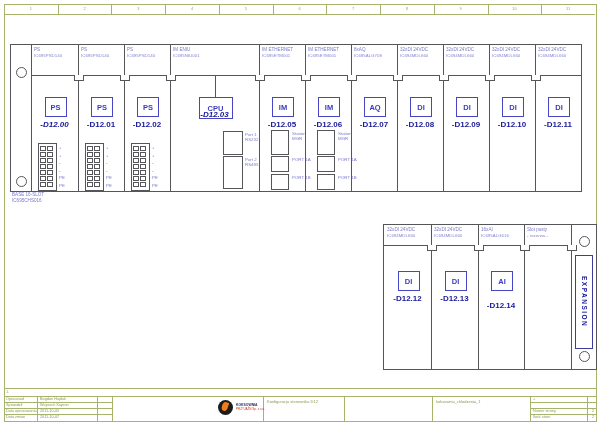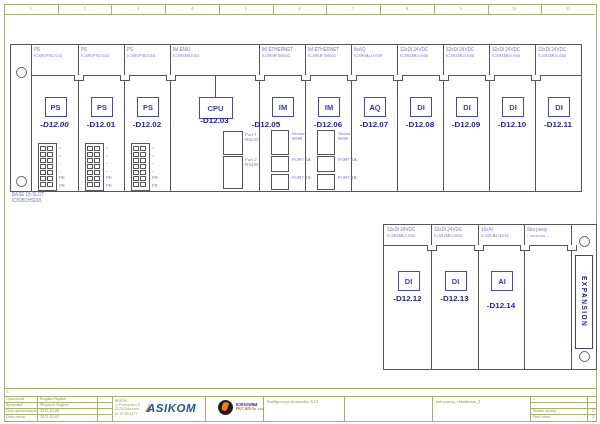--- a/index.html
+++ b/index.html
@@ -168,34 +168,34 @@
 +
 -
 -
 PE
 PE</div>
       <div class="vline" style="left: 159px; height: 146px;"></div>
       <div class="notch" style="left: 155px; top: 30px;"></div>
       <div class="hdr1" style="left: 162px; top: 2px;">IM ENIU</div>
       <div class="hdr2" style="left: 162px; top: 8px;">IC695NIU001</div>
       <div class="modbox" style="left: 187.5px; top: 52px; width: 32px; height: 20px;">CPU</div>
-      <div class="modtag" style="left: 159px; top: 71px; width: 89px;">-D12.03</div>
+      <div class="modtag" style="left: 159px; top: 65px; width: 89px; font-style: italic;">-D12.03</div>
       <div class="busline" style="left: 203.5px; top: 30px; height: 22px;"></div>
       <div class="portbox" style="left: 212px; top: 86px; width: 18px; height: 22px;"></div>
       <div class="portlbl" style="left: 234px; top: 87px;">Port 1
 RS232</div>
       <div class="portbox" style="left: 212px; top: 111px; width: 18px; height: 31px;"></div>
       <div class="portlbl" style="left: 234px; top: 112px;">Port 2
 RS485</div>
       <div class="vline" style="left: 248px; height: 146px;"></div>
       <div class="notch" style="left: 244px; top: 30px;"></div>
       <div class="hdr1" style="left: 251px; top: 2px;">IM ETHERNET</div>
       <div class="hdr2" style="left: 251px; top: 8px;">IC695ETM001</div>
       <div class="modbox" style="left: 261px; top: 52px; width: 20px; height: 18px;">IM</div>
-      <div class="modtag" style="left: 232px; top: 75px; width: 46px;">-D12.05</div>
+      <div class="modtag" style="left: 248px; top: 75px; width: 46px;">-D12.05</div>
       <div class="portbox" style="left: 260px; top: 85px; width: 16px; height: 23px;"></div>
       <div class="portlbl" style="left: 281px; top: 86px;">Station
 MGR</div>
       <div class="portbox" style="left: 260px; top: 111px; width: 16px; height: 14px;"></div>
       <div class="portlbl" style="left: 281px; top: 112px;">PORT 1A</div>
       <div class="portbox" style="left: 260px; top: 129px; width: 16px; height: 14px;"></div>
       <div class="portlbl" style="left: 281px; top: 130px;">PORT 1B</div>
       <div class="vline" style="left: 294px; height: 146px;"></div>
       <div class="notch" style="left: 290px; top: 30px;"></div>
       <div class="hdr1" style="left: 297px; top: 2px;">IM ETHERNET</div>
@@ -297,29 +297,20 @@
           <div class="tblabel">Data zmian</div>
           <div class="tbvalue">2011-10-07</div>
         </div>
       </div>
     <div class="tbcell" id="tb-narrow" style="left:93px;width:15px;">
         <div class="tbrow"></div>
         <div class="tbrow"></div>
         <div class="tbrow"></div>
         <div class="tbrow"></div>
       </div>
-    <div class="tbcell" style="left:108px;width:93px;">
-      <div class="addr" id="tb-addr">
-          <div>ASIKOM</div>
-          <div>ul. Przemysłowa 11</div>
-          <div>41-200 Sosnowiec</div>
-          <div>tel. 32 266 44 77</div>
-        </div>
-      <div class="asikom"><span class="tri"></span><span>ASIKOM</span></div>
-    </div>
     <div class="tbcell" style="left:201px;width:58px;">
       <div class="kpcirc">
           <div class="kpflame"></div>
         </div>
       <div class="kptext">
         <div class="kp1">KOKSOWNIA</div>
         <div class="kp2">PRZYJAŹŃ Sp. z o.o.</div>
       </div>
     </div>
     <div class="tbcell" style="left:259px;width:81px;">

